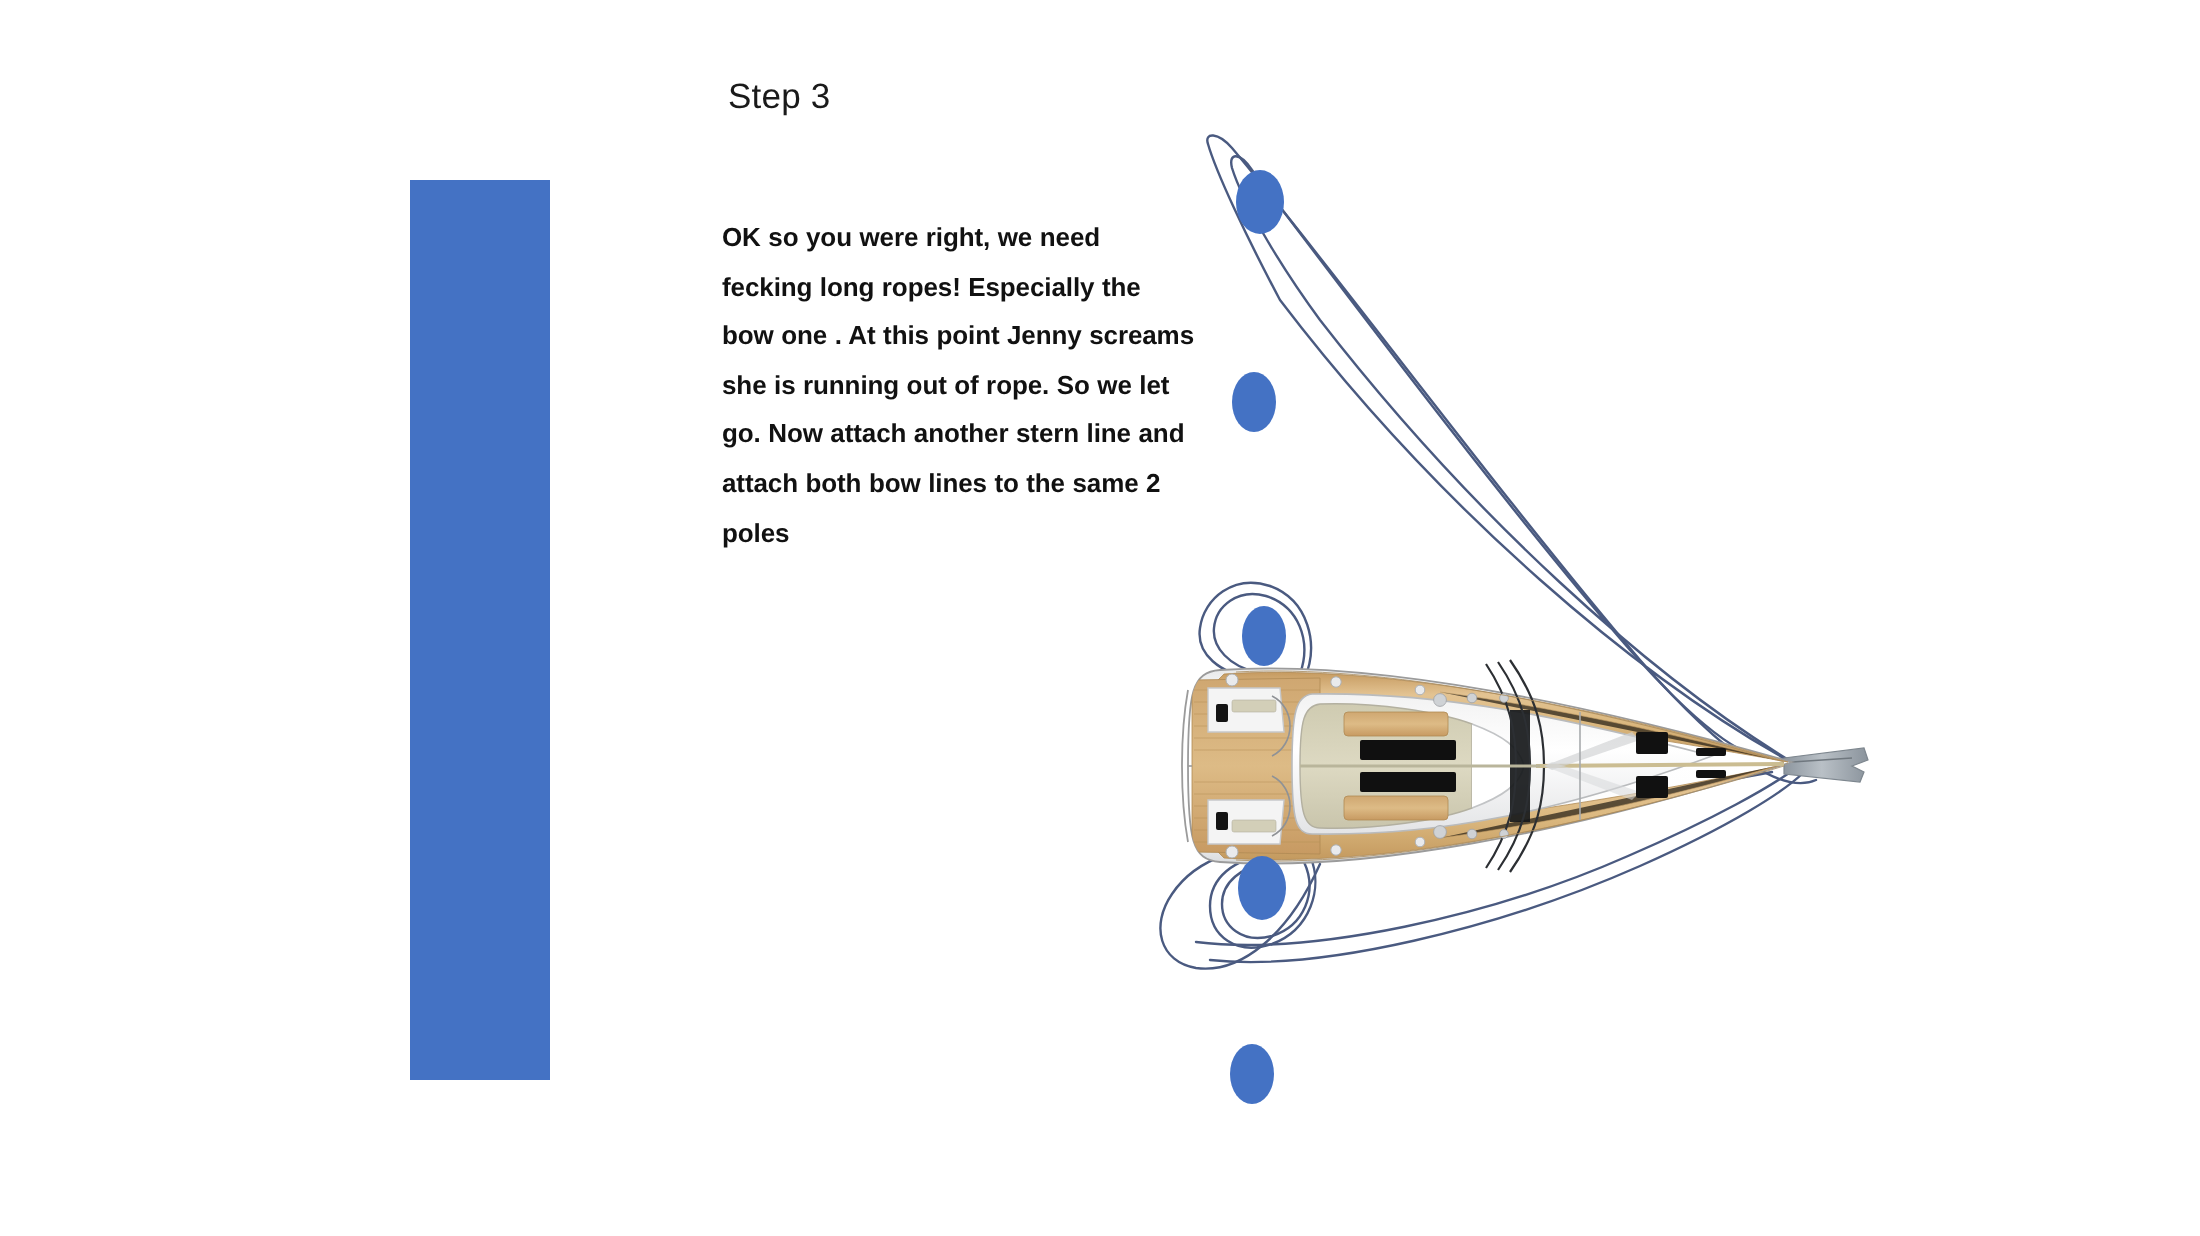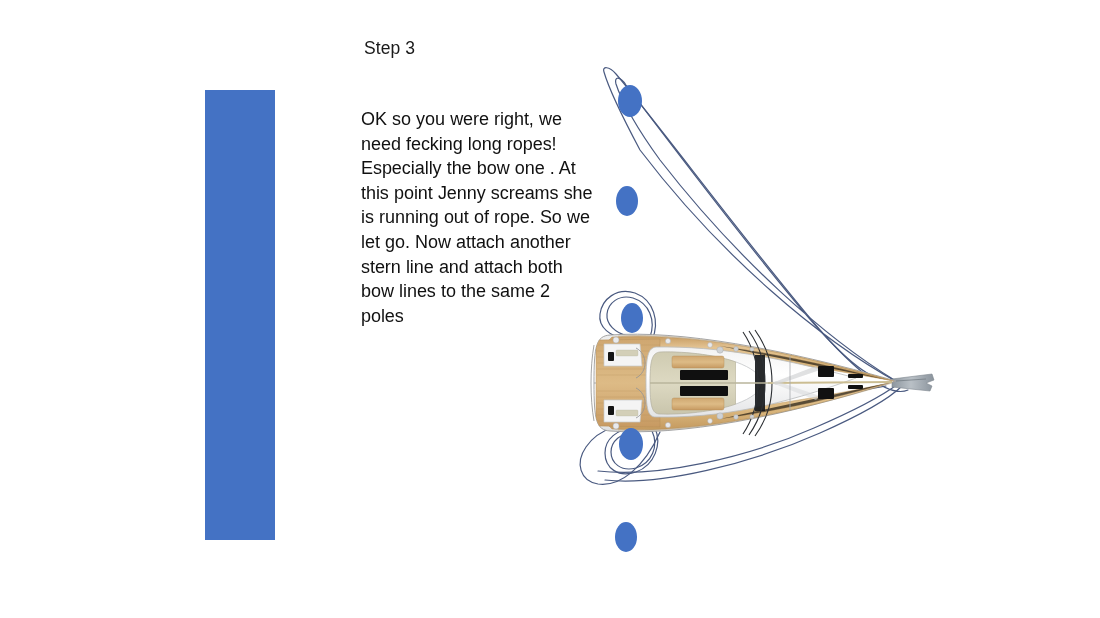--- a/index.html
+++ b/index.html
@@ -27,25 +27,26 @@
     color: #1a1a1a;
     letter-spacing: 0.1px;
     white-space: nowrap;
   }
   
   #body-text {
     position: absolute;
     left: 341px;
     top: 107px;
     width: 236px;
-    font-size: 18px;
+    font-size: 13px;
     line-height: 24.6px;
     color: #111111;
     letter-spacing: -0.05px;
     word-spacing: 0.2px;
+    font-weight: bold;
   }
   
   #dock {
     position: absolute;
     left: 185px;
     top: 90px;
     width: 70px;
     height: 450px;
     background: #4472c4;
   }

